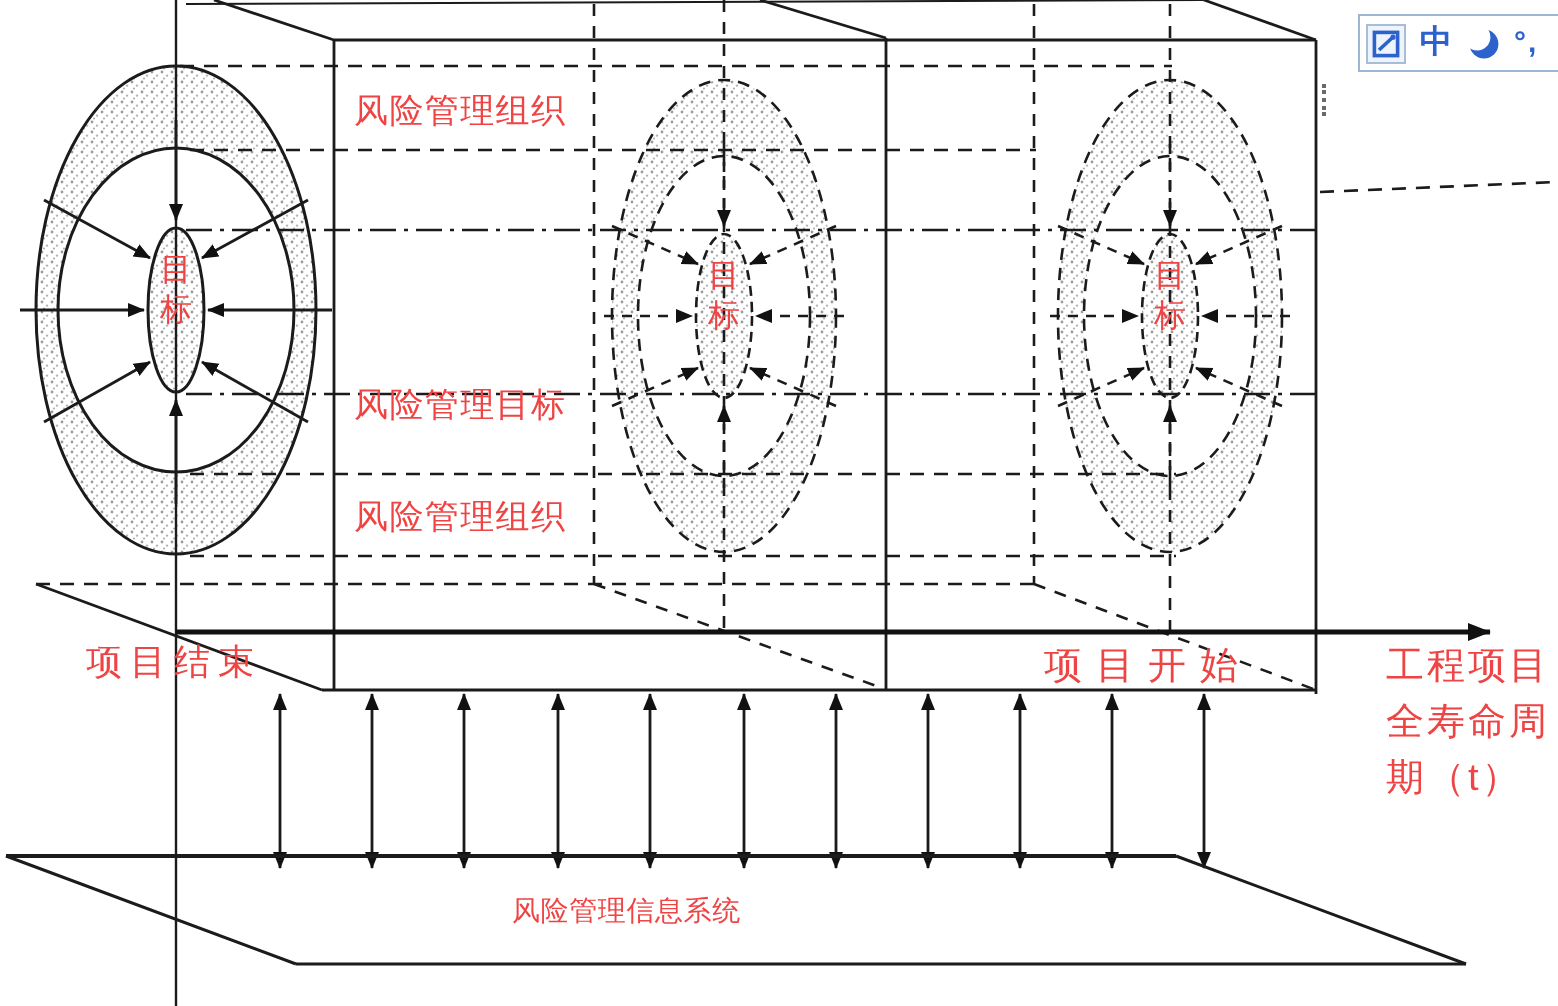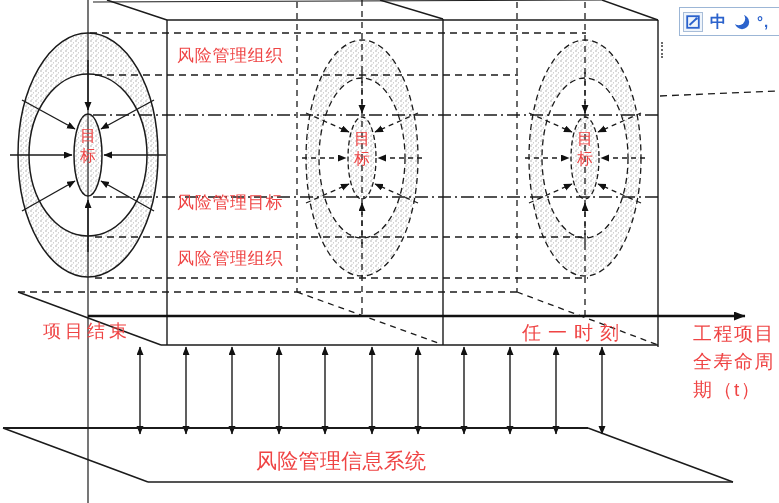--- a/index.html
+++ b/index.html
@@ -10,21 +10,21 @@
   }
   #diagram-svg{position:absolute;left:0;top:0;}
   .lbl{position:absolute;white-space:nowrap;color:#ef4444;}
   .row-lbl{font-size:17px;letter-spacing:0.7px;}
   .goal{width:22px;text-align:center;font-size:16px;line-height:20px;white-space:normal;}
   .band-lbl{font-size:18px;}
   .axis-lbl{
     width:88px;white-space:normal;font-size:19px;line-height:28px;
     letter-spacing:1.5px;word-break:break-all;
   }
-  .plane-lbl{font-size:21px;letter-spacing:0.3px;}
+  .plane-lbl{font-size:14px;letter-spacing:0.3px;}
   
   #ime-bar{
     position:absolute;left:679px;top:7px;width:110px;height:29px;
     background:#ffffff;border:1px solid #9cb6d6;box-sizing:border-box;
     display:flex;align-items:center;gap:7px;padding-left:3px;
   }
   #ime-bar .ime-btn{
     width:20px;height:20px;box-sizing:border-box;border:1px solid #a8bdd8;
     background:#eef4fb;display:flex;align-items:center;justify-content:center;
     flex:0 0 auto;cursor:default;
@@ -183,21 +183,21 @@
   <div class="lbl goal" style="left:351px;top:129px;">
     <span>目</span><br>
     <span>标</span>
   </div>
   <div class="lbl goal" style="left:574px;top:129px;">
     <span>目</span><br>
     <span>标</span>
   </div>
 
   <div class="lbl band-lbl" style="left:43px;top:319px;letter-spacing:4px;">项目结束</div>
-  <div class="lbl band-lbl" style="left:522px;top:320px;letter-spacing:7px;font-size:19px;">任一时刻</div>
+  <div class="lbl band-lbl" style="left:522px;top:320px;letter-spacing:7px;font-size:19px;">项目开始</div>
   <div class="lbl axis-lbl" style="left:693px;top:320px;">工程项目全寿命周期（t）</div>
   <div class="lbl plane-lbl" style="left:256px;top:447px;">风险管理信息系统</div>
 
   <div id="ime-bar">
     <div class="ime-btn">
       <svg width="14" height="14" viewBox="0 0 14 14">
         <rect x="1.2" y="1.2" width="11.6" height="11.6" fill="none" stroke="#2b62cc" stroke-width="1.8"></rect>
         <line x1="3.5" y1="10" x2="10" y2="4" stroke="#2b62cc" stroke-width="1.8"></line>
         <circle cx="10.5" cy="3.6" r="1.3" fill="#2b62cc"></circle>
       </svg>

